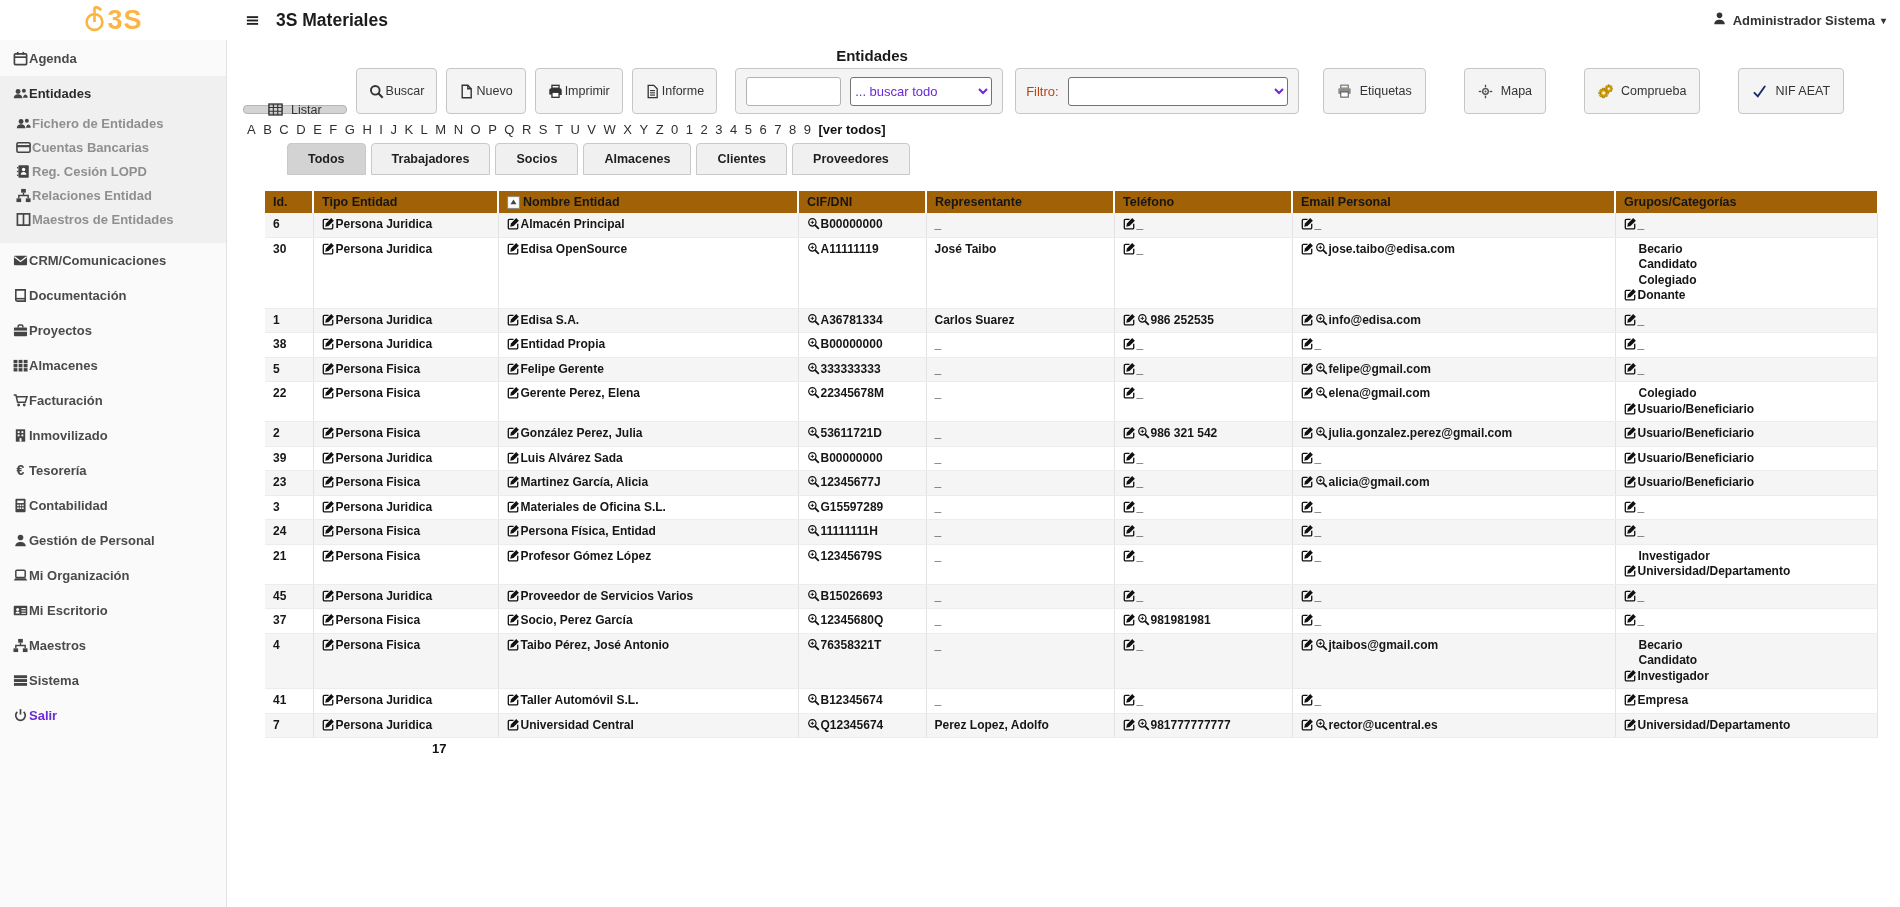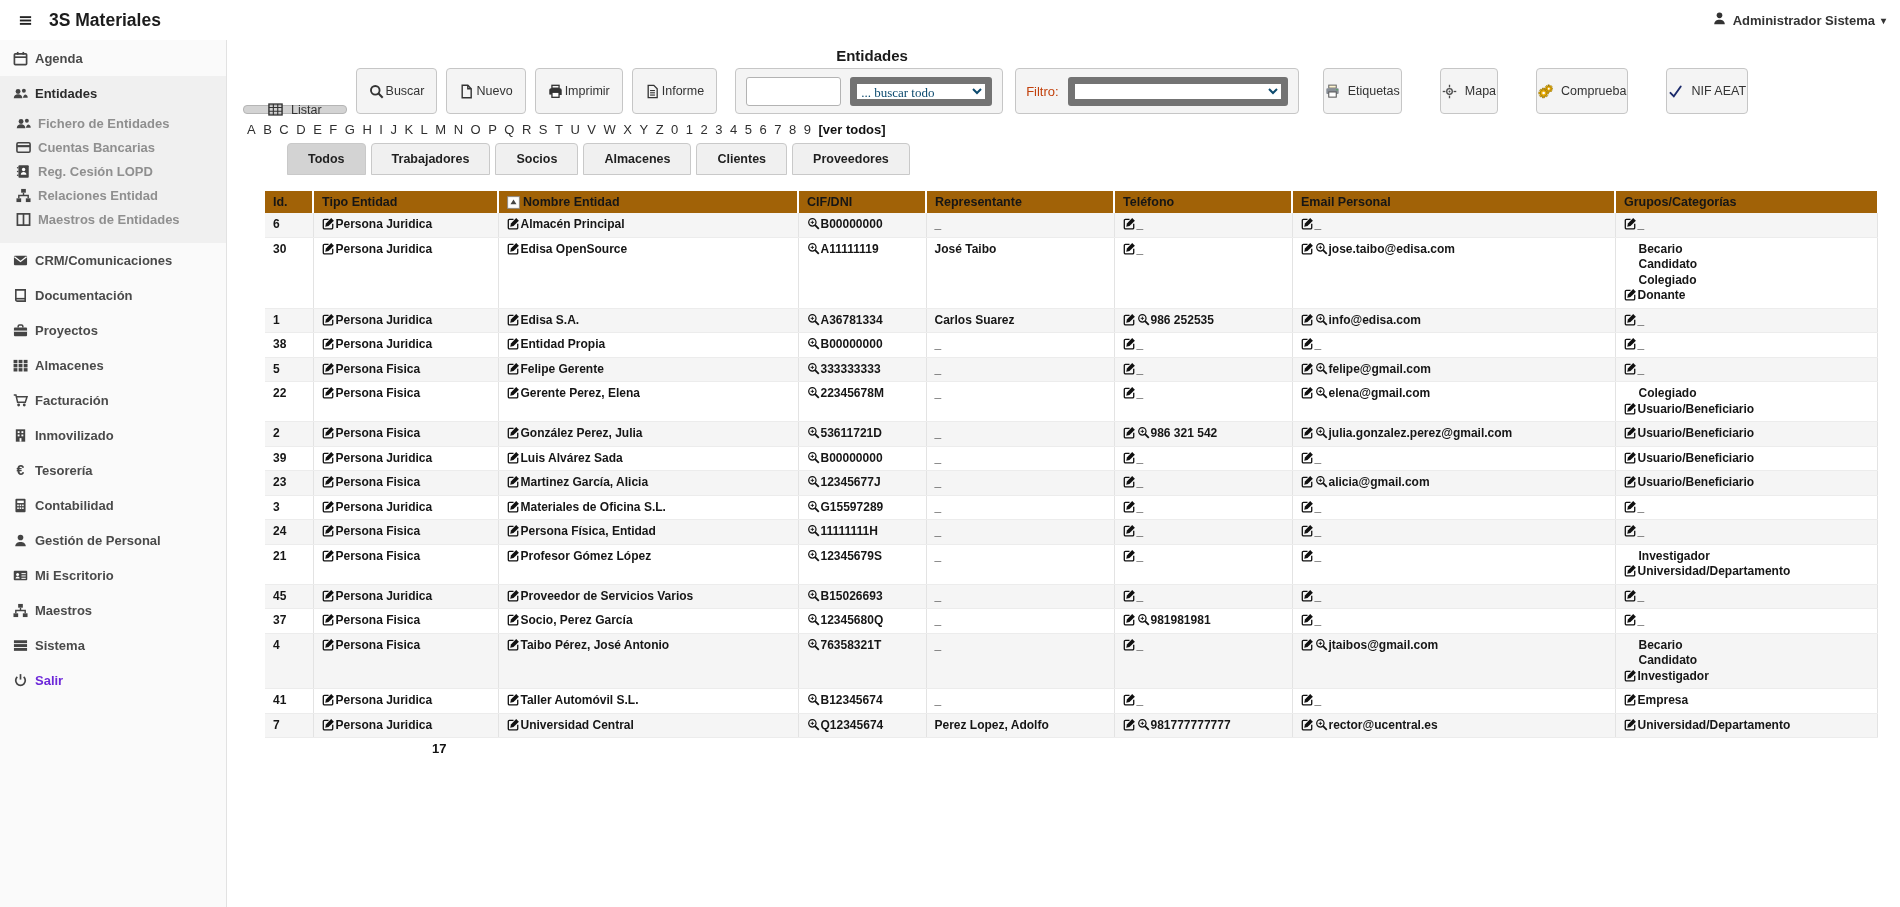--- a/index.html
+++ b/index.html
@@ -9,40 +9,40 @@
 .topbar{height:40px;display:flex;align-items:center;background:#fff;}
 .logo-box{width:227px;flex:none;display:flex;align-items:center;justify-content:center;gap:2px;cursor:pointer;}
 .logo-text{font-size:27px;font-weight:bold;color:#fbb543;letter-spacing:1px;line-height:1;}
 .hamburger{margin-left:18px;cursor:pointer;display:flex;align-items:center;}
 .app-title{margin-left:16px;font-size:17.5px;font-weight:bold;color:#1c1c1c;}
 .user-menu{margin-left:auto;margin-right:14px;display:flex;align-items:center;gap:6px;font-size:13px;font-weight:bold;color:#333;cursor:pointer;}
 .user-menu .caret{font-size:10px;color:#333;}
 
 .layout{display:flex;height:867px;}
 .sidebar{width:227px;flex:none;background:#fafafa;border-right:1px solid #e2e2e2;padding-top:1px;}
-.s-item{display:flex;align-items:center;gap:6px;padding:10px 4px 10px 11px;font-size:13px;font-weight:bold;color:#4a4a4a;cursor:pointer;white-space:nowrap;}
+.s-item{display:flex;align-items:center;gap:0;padding:10px 4px 10px 11px;font-size:13px;font-weight:bold;color:#4a4a4a;cursor:pointer;white-space:nowrap;}
 .s-item .s-icon{width:18px;flex:none;display:flex;justify-content:center;align-items:center;}
 .s-group{background:#f0f0f0;padding:0 0 12px 0;}
 .s-item.sub{padding:4.5px 4px 4.5px 14px;color:#8f8f8f;}
 .s-item.active{color:#2b2b2b;}
 .s-item.danger .s-label{color:#6d28d9;}
 
 .main{flex:1;position:relative;}
 .page-title{width:1290px;text-align:center;font-size:15px;font-weight:bold;margin:7px 0 4px 0;color:#1a1a1a;}
 .toolbar{margin-left:16px;display:flex;align-items:stretch;height:46px;}
 .view-row{display:flex;gap:9px;}
 .act-row{display:flex;gap:38px;margin-left:24px;}
-.tbtn{background:#f4f4f4;border:1px solid #c6c6c6;border-radius:4px;display:flex;align-items:center;justify-content:center;cursor:pointer;color:#333;font-size:12.5px;padding:0 1px;}
+.tbtn{background:#f4f4f4;border:1px solid #c6c6c6;border-radius:4px;display:flex;align-items:center;justify-content:center;cursor:pointer;color:#333;font-size:12.5px;padding:0 13px;}
 .tbtn.inline{gap:8px;}
 .tbtn.inline.main-view{padding:0 24px;margin-top:37px;}
 .tbtn.stack{flex-direction:row;gap:2px;padding:0 12px;}
 .tbtn.active{background:#d3d3d3;border-color:#b5b5b5;}
 .tool-group{background:#f4f4f4;border:1px solid #c6c6c6;border-radius:4px;display:flex;align-items:center;gap:9px;padding:0 10px;margin-left:18px;}
 .search-input{width:95px;height:29px;border:1px solid #b3b3b3;border-radius:3px;background:#fff;padding:0 6px;font-size:13px;font-family:"Liberation Sans",sans-serif;}
-.tool-group select{height:29px;border:7px solid #737373;border-radius:3px;background:#fff;font-size:13px;color:#0c4a6e;font-family:Liberation Serif, serif;}
+.tool-group select{height:29px;border:1px solid #737373;border-radius:3px;background:#fff;font-size:13px;color:#6d28d9;font-family:Liberation Sans, sans-serif;}
 #searchSelect{width:142px;}
 #filterSelect{width:220px;}
 .filter-label{font-size:13px;color:#c2410c;}
 
 .alphabet{display:flex;gap:7.5px;margin:8px 0 0 20px;font-size:13px;color:#2f2f2f;}
 .alpha{cursor:pointer;}
 .ver-todos{font-weight:bold;color:#111;cursor:pointer;}
 
 .tabs{display:flex;gap:5px;margin:6px 0 0 26px;padding-left:34px;}
 .tab{background:#f0f0f0;border:1px solid #c9c9c9;border-radius:4px 4px 0 0;padding:8px 20px;font-weight:bold;font-size:12.5px;color:#1f1f1f;cursor:pointer;}
@@ -59,20 +59,30 @@
 .sort-ic{display:inline-block;vertical-align:-3px;margin-right:3px;cursor:pointer;}
 
 .count{position:absolute;left:205px;top:701px;font-size:13px;font-weight:bold;color:#111;}
 .ic{width:15px;height:15px;display:block;}
 .ic.sm{width:13px;height:13px;}
 </style>
 </head>
 <body>
 
 <div class="topbar">
+  <div class="logo-box">
+    <span>
+      <svg viewBox="0 0 24 32" width="21" height="29">
+        <circle cx="12" cy="20" r="9" fill="none" stroke="#fbb543" stroke-width="3"></circle>
+        <path d="M12 3v17" stroke="#fbb543" stroke-width="3" fill="none"></path>
+        <path d="M12 3c5.5 0 7.5 3.8 7.5 3.8" stroke="#fbb543" stroke-width="3" fill="none"></path>
+      </svg>
+    </span>
+    <span class="logo-text">3S</span>
+  </div>
   <span class="hamburger">
     <svg viewBox="0 0 16 16" width="15" height="15">
         <g fill="#222">
           <rect x="2" y="3.4" width="12" height="2"></rect>
           <rect x="2" y="7" width="12" height="2"></rect>
           <rect x="2" y="10.6" width="12" height="2"></rect>
         </g>
       </svg>
   </span>
   <span class="app-title">3S Materiales</span>
@@ -269,20 +279,29 @@
           <svg class="ic " viewBox="0 0 16 16">
             <circle cx="8" cy="4.8" r="3" fill="#444"></circle>
             <path d="M2.4 14.2c0-3.1 2.6-4.6 5.6-4.6s5.6 1.5 5.6 4.6z" fill="#444"></path>
           </svg>
         </span>
         <span class="s-label">Gestión de Personal</span>
       </div>
       <div class="s-item">
         <span class="s-icon">
           <svg class="ic " viewBox="0 0 16 16">
+            <rect x="3" y="2.4" width="10" height="7.6" rx="1" fill="none" stroke="#444" stroke-width="1.6"></rect>
+            <path d="M0.8 13.2h14.4L13.6 11H2.4z" fill="#444"></path>
+          </svg>
+        </span>
+        <span class="s-label">Mi Organización</span>
+      </div>
+      <div class="s-item">
+        <span class="s-icon">
+          <svg class="ic " viewBox="0 0 16 16">
             <rect x="0.8" y="3" width="14.4" height="10" rx="1" fill="#444"></rect>
             <circle cx="4.9" cy="6.9" r="1.6" fill="#fff"></circle>
             <path d="M2.7 11.3c0-1.4 1-2.2 2.2-2.2s2.2.8 2.2 2.2z" fill="#fff"></path>
             <g stroke="#fff" stroke-width="1.1">
               <line x1="9" y1="6" x2="13.6" y2="6"></line>
               <line x1="9" y1="8.5" x2="13.6" y2="8.5"></line>
               <line x1="9" y1="11" x2="13.6" y2="11"></line>
             </g>
           </svg>
         </span>

